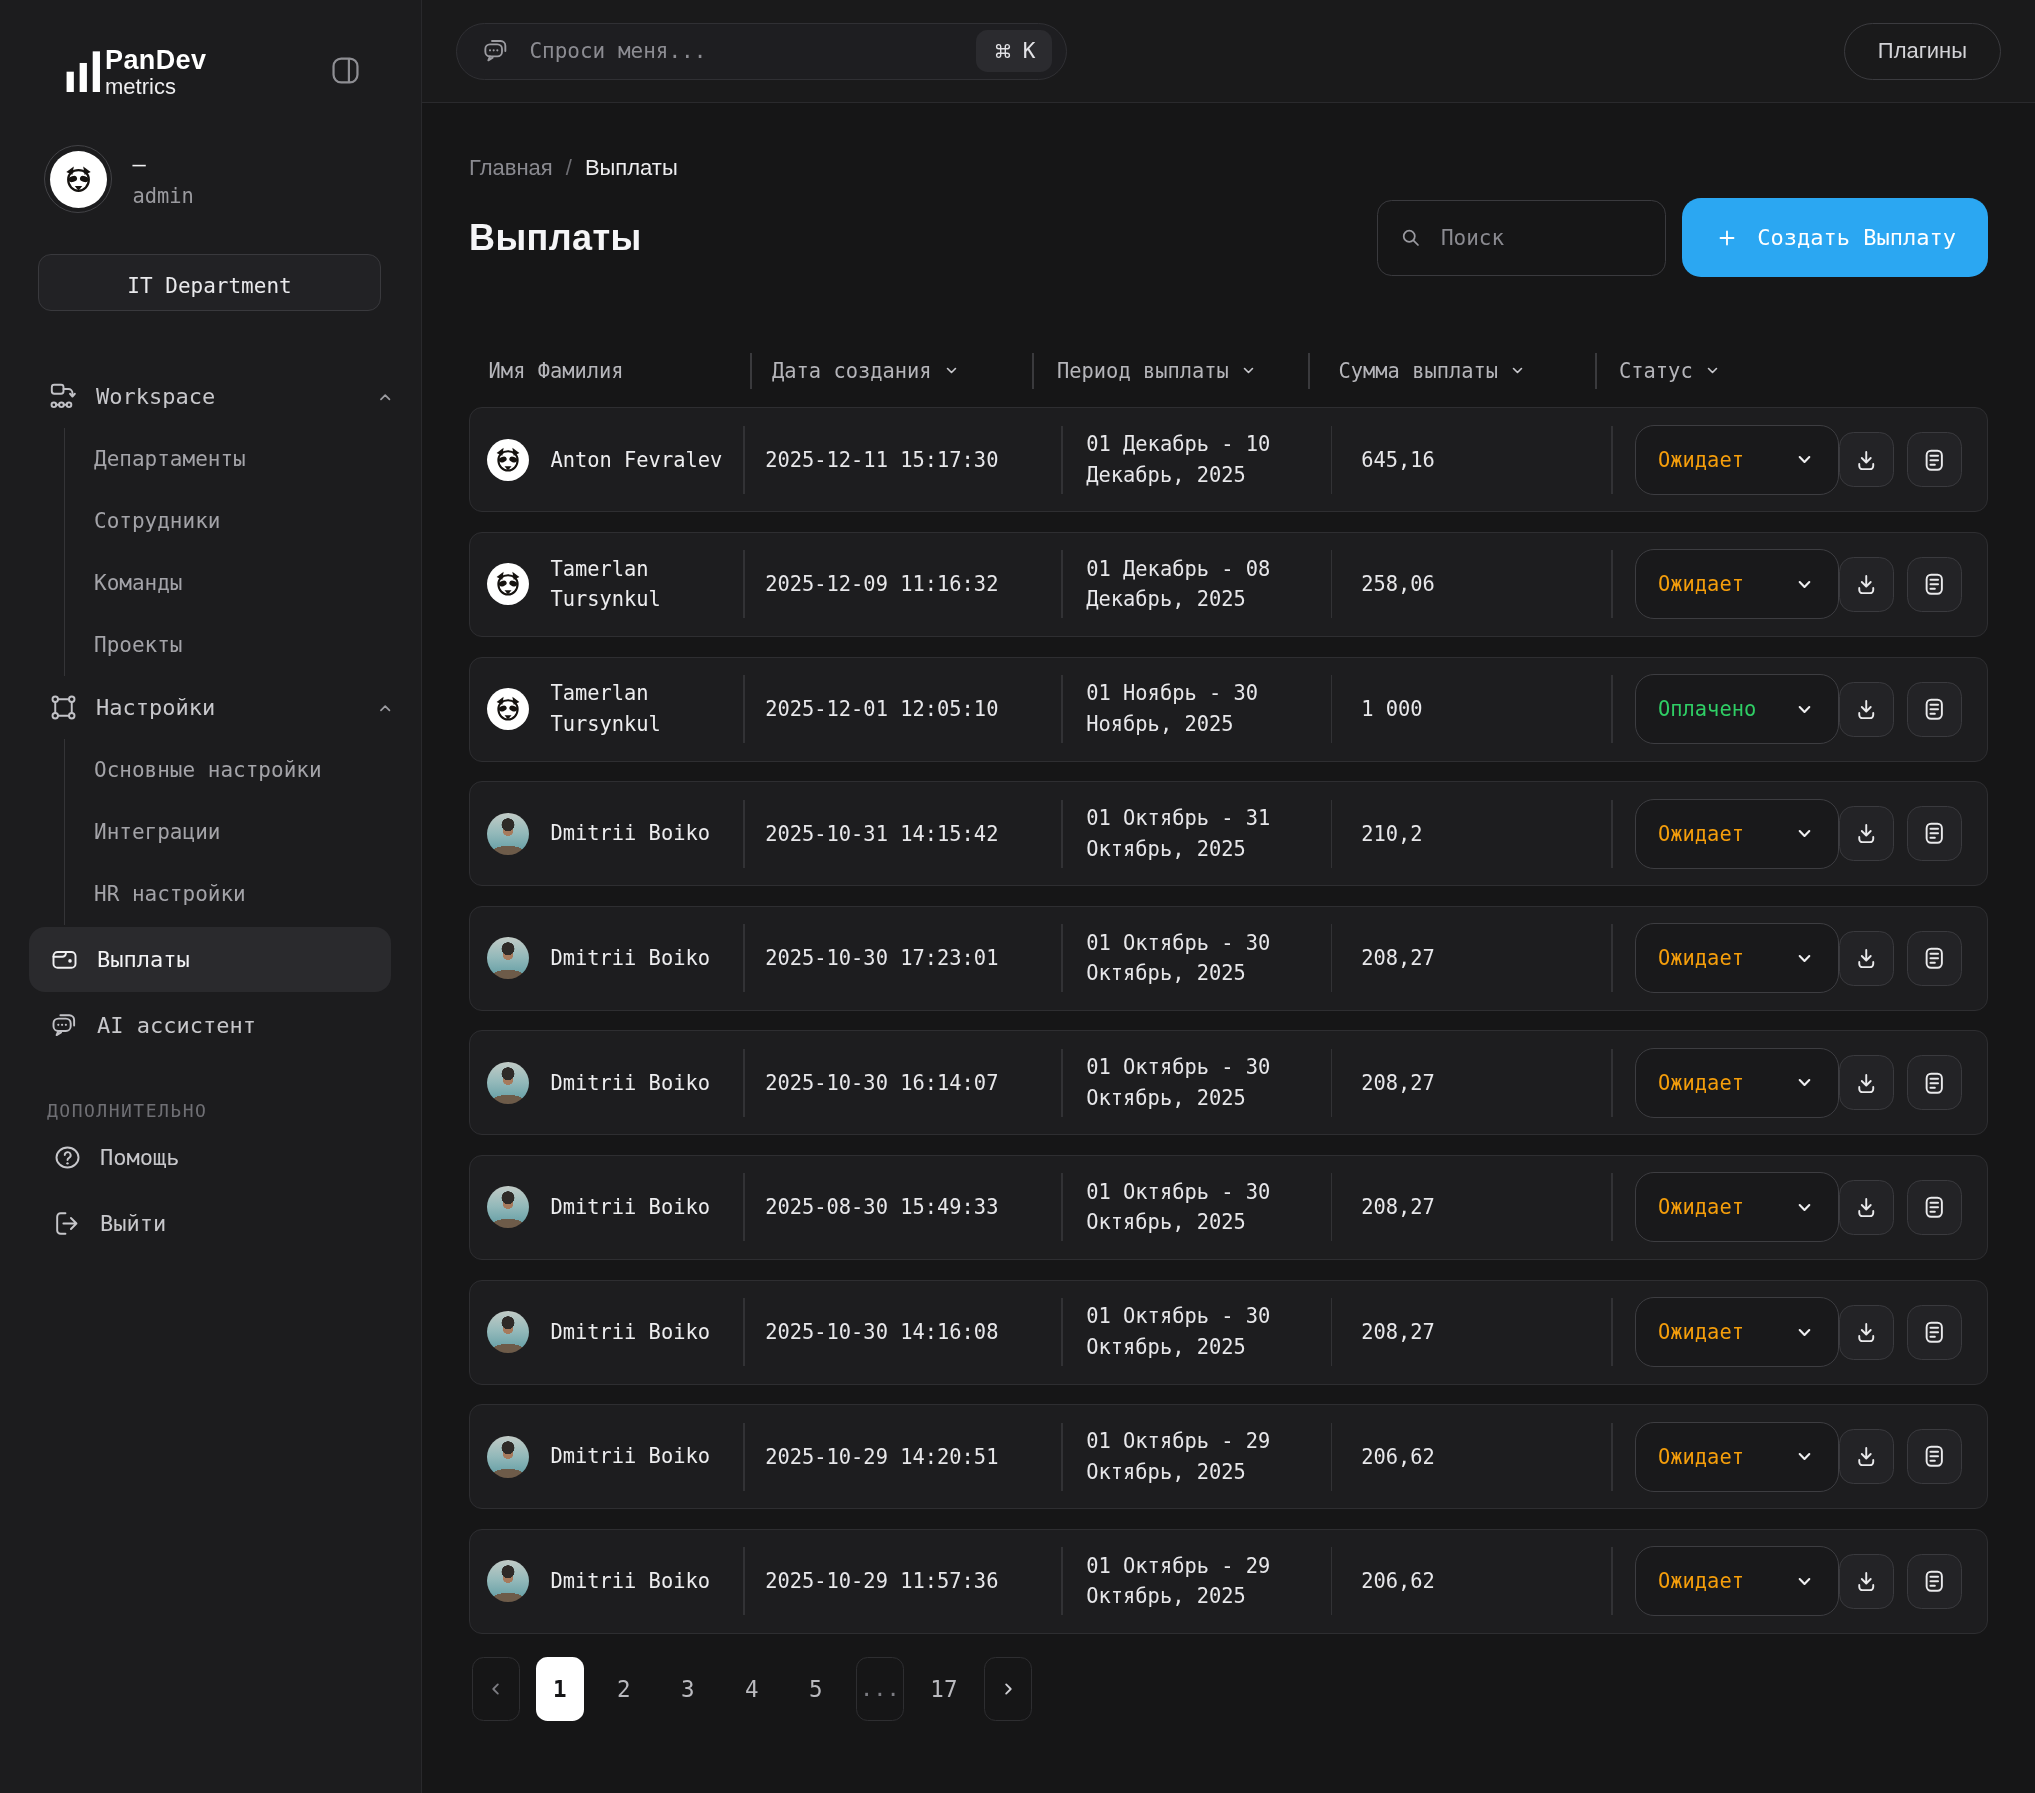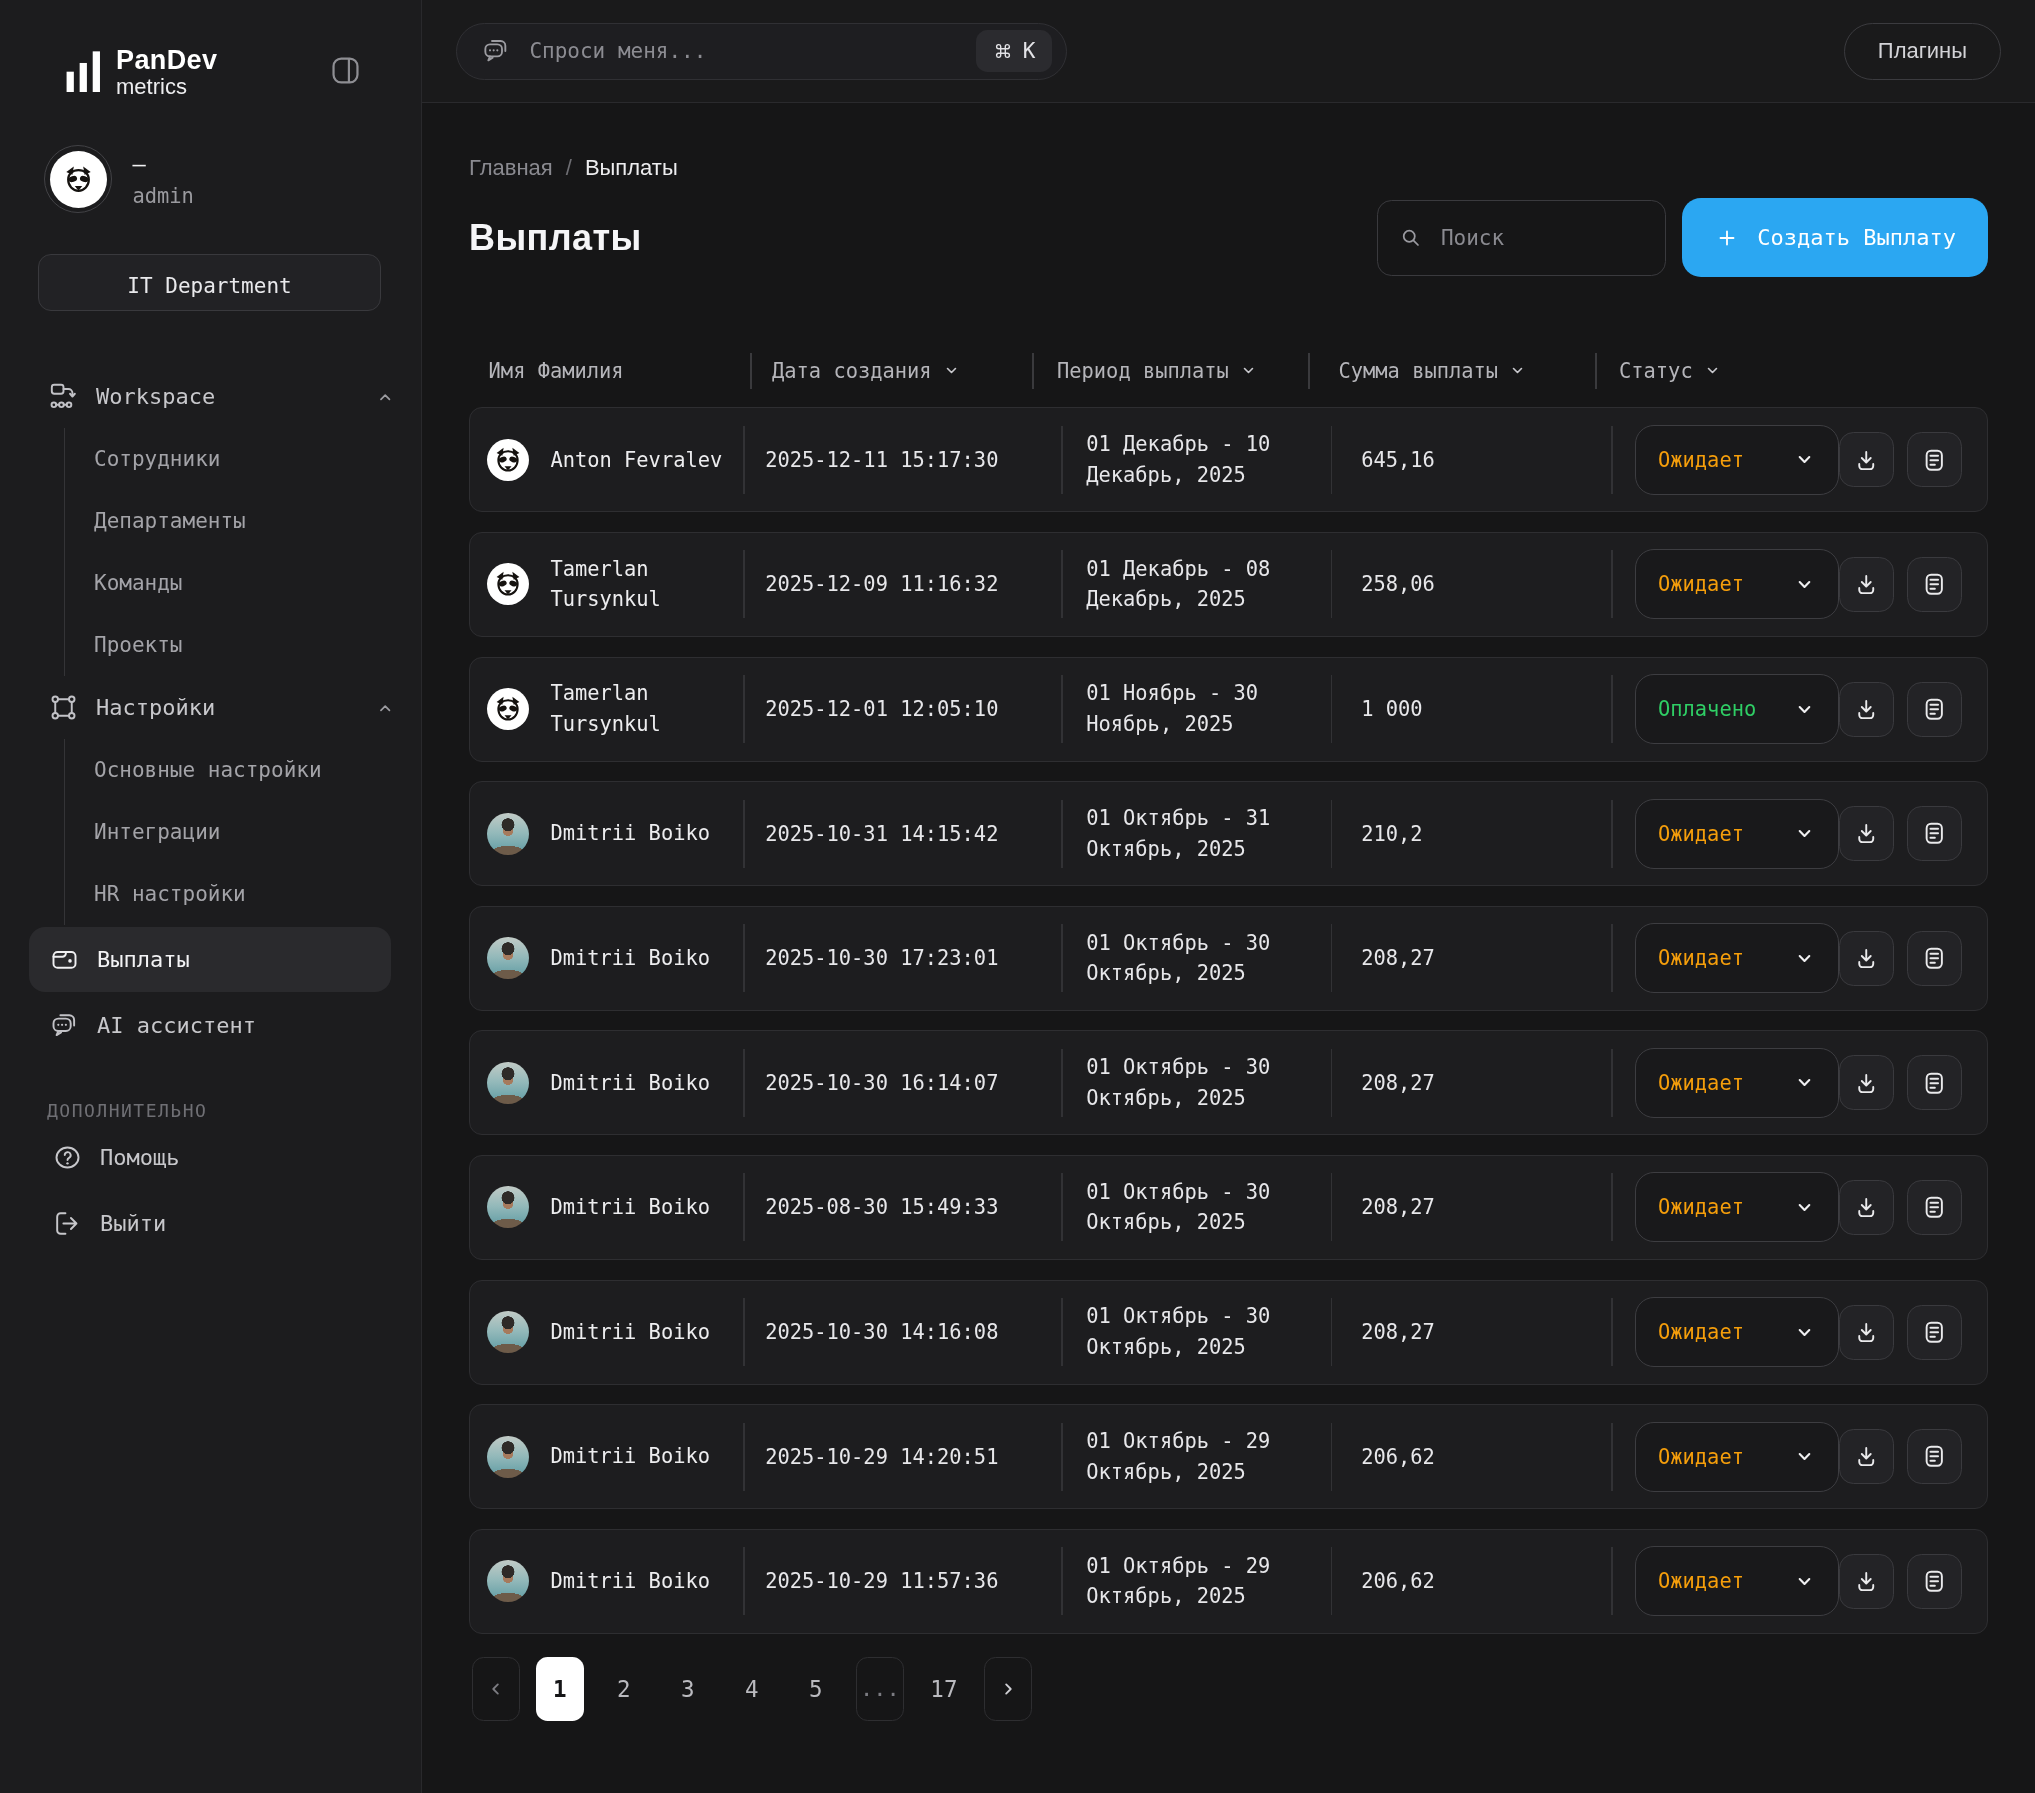--- a/index.html
+++ b/index.html
@@ -30,21 +30,21 @@
   svg{display:block}
   button{font:inherit;color:inherit;background:none;border:none;cursor:pointer}
 
   
   .sidebar{
     width:422px;min-width:422px;height:100%;
     background:var(--bg-sidebar);
     border-right:1.5px solid #29292C;
   }
   .side-head{display:flex;justify-content:space-between;align-items:flex-start;padding:47px 52px 0 65px}
-  .brand{display:flex;align-items:flex-start;gap:13px}
+  .brand{display:flex;align-items:flex-start;gap:2px}
   .brand-bars{color:#FFFFFF}
   .brand-text{line-height:1.02;color:#FFF}
   .brand-name{font-size:27px;font-weight:700;letter-spacing:0.4px}
   .brand-sub{font-size:22px;font-weight:400;color:#EDEDEF;margin-top:1.5px}
   .collapse-btn{color:#8E8E93;padding:2.9px}
 
   .user-row{display:flex;align-items:center;gap:20.4px;margin:47px 0 0 44px}
   .avatar-ring{width:68px;height:68px;border-radius:50%;border:1.5px solid #424246;display:flex;align-items:center;justify-content:center}
   .avatar-raccoon{width:57px;height:57px;border-radius:50%;overflow:hidden;display:flex;align-items:center;justify-content:center;background:#fff}
   .user-name{font-size:22px;color:#F1F1F3}
@@ -218,22 +218,22 @@
           <circle cx="21" cy="36" r="3.4"></circle>
           <circle cx="32" cy="36" r="3.4"></circle>
         <path d="M13.4 36h4.2M24.4 36h4.2"></path>
       </svg>
       <span>Workspace</span>
       <svg class="chev" width="20.4" height="20.4" viewBox="0 0 48 48" fill="none" stroke="currentColor" stroke-width="4" stroke-linecap="round" stroke-linejoin="round">
           <path d="M14 29l10-10 10 10"></path>
         </svg>
     </div>
     <ul class="nav-subs">
+      <li>Департаменты</li>
       <li>Сотрудники</li>
-      <li>Департаменты</li>
       <li>Команды</li>
       <li>Проекты</li>
     </ul>
 
     <div class="nav-parent">
       <svg class="nav-ic" width="33" height="33" viewBox="0 0 48 48" fill="none" stroke="currentColor" stroke-width="2.8" stroke-linecap="round">
         <circle cx="12" cy="12" r="4"></circle>
           <circle cx="36" cy="12" r="4"></circle>
           <circle cx="12" cy="36" r="4"></circle>
           <circle cx="36" cy="36" r="4"></circle>

